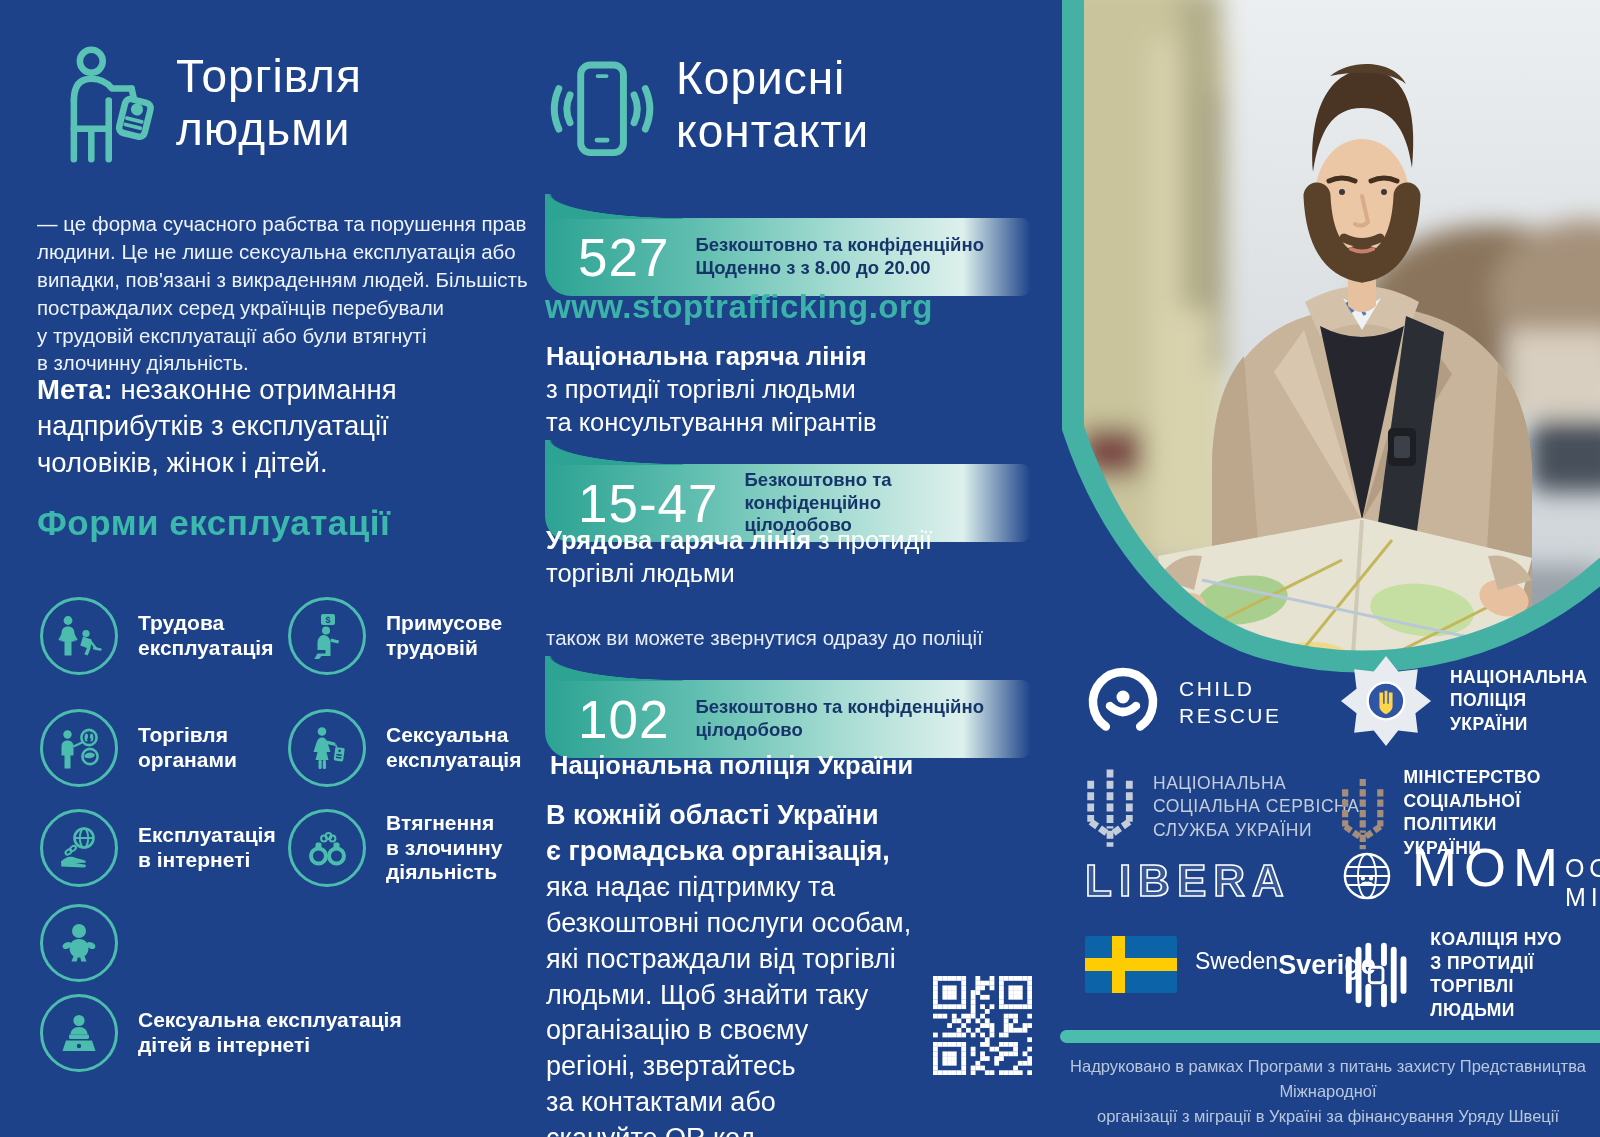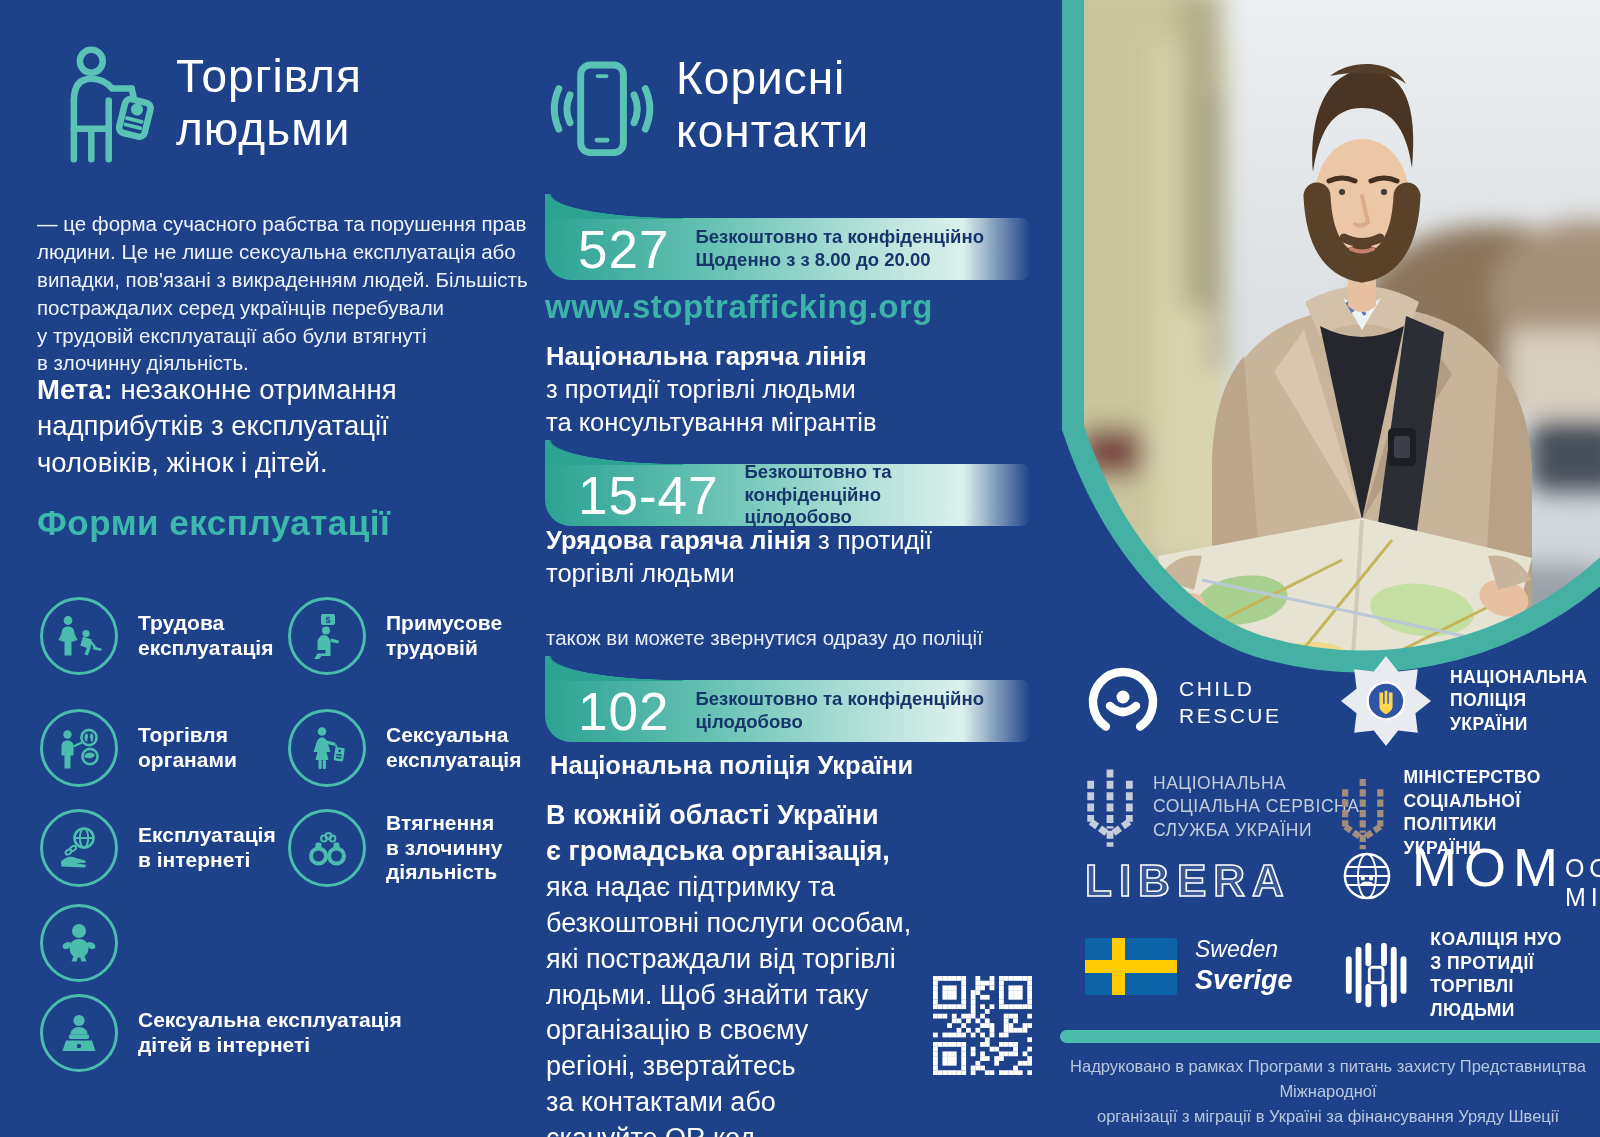--- a/index.html
+++ b/index.html
@@ -13,21 +13,21 @@
   .lp-meta{left:37px;top:372px;font-size:27.5px;line-height:1.32;color:#fff;}
   .lp-meta b{font-weight:bold;}
   .forms-title{left:37px;top:503px;font-size:35px;font-weight:bold;color:#3cb8ac;letter-spacing:0.5px;}
   .form-item{position:absolute;display:flex;align-items:center;gap:20px;}
   .form-circle{flex:0 0 auto;width:72px;height:72px;border:3px solid #4cbcae;border-radius:50%;display:flex;align-items:center;justify-content:center;}
   .form-label{font-size:21px;font-weight:bold;color:#fff;line-height:1.18;}
   .blk{display:block;}
 
   
   .mid-title{left:676px;top:52px;font-size:46px;line-height:1.16;color:#fff;letter-spacing:1px;}
-  .banner{position:absolute;left:545px;width:486px;height:62px;border-radius:2px 10px 10px 26px;
+  .banner{position:absolute;left:545px;width:486px;height:78px;border-radius:2px 10px 10px 26px;
     background:linear-gradient(90deg,#2ca393 0%,#62bfb1 32%,#a9ddd4 62%,#ddf0ec 86%,rgba(221,240,236,0) 100%);
     display:flex;align-items:center;}
   .banner::before{content:"";position:absolute;left:0;top:-24px;width:138px;height:25px;
     background:radial-gradient(138px 25px at 100% 0%,rgba(44,163,147,0) 95%,#2ca393 97%);}
   .b-num{font-size:53px;color:#fff;margin-left:33px;letter-spacing:1px;white-space:nowrap;}
   .b-info{margin-left:26px;font-size:18.5px;line-height:1.22;font-weight:bold;color:#16356b;}
   .website{left:545px;top:288px;font-size:33px;font-weight:bold;color:#3cb3a9;letter-spacing:0.5px;}
   .mid-block{left:546px;font-size:25.5px;line-height:1.3;color:#fff;}
   .mid-note{left:546px;top:626px;font-size:20.5px;color:#e6edf6;}
   .mid-police{left:550px;top:751px;font-size:25.5px;font-weight:bold;color:#fff;}
@@ -37,21 +37,21 @@
   .logo-row{position:absolute;display:flex;align-items:center;gap:18px;}
   .logo-text{color:#fff;font-size:17.5px;font-weight:bold;line-height:1.35;letter-spacing:0.5px;}
   .cr-text{font-size:21px;font-weight:normal;letter-spacing:2.5px;line-height:1.3;color:#fff;}
   .ssu-text{color:#c3cddb;font-weight:normal;}
   .libera{font-size:44px;font-weight:bold;letter-spacing:7px;color:rgba(255,255,255,0.12);
     -webkit-text-stroke:1.6px #ffffff;}
   .iom-col{display:flex;flex-direction:row;}
   .iom-title{font-size:54px;color:#fff;letter-spacing:7px;line-height:1;}
   .iom-sub{font-size:25px;color:#fff;letter-spacing:5px;margin-top:14px;}
   .flag{width:92px;height:57px;background-color:#0c63a8;background-image:linear-gradient(#fecc02,#fecc02),linear-gradient(#fecc02,#fecc02);background-size:13px 100%,100% 13px;background-position:27px 0,0 22px;background-repeat:no-repeat;border-radius:2px;}
-  .sw-col{display:flex;flex-direction:column;color:#fff;font-style:italic;}
+  .sw-col{display:flex;flex-direction:row;color:#fff;}
   .sw-line1{font-size:23px;}
   .sw-line2{font-size:27px;font-weight:bold;margin-top:2px;}
   .divider{left:1060px;top:1030px;width:540px;height:13px;background:#4cbcae;border-radius:8px 0 0 8px;}
   .footer{left:1068px;top:1054px;width:520px;text-align:center;font-size:16.5px;line-height:1.5;color:#b9c7dd;}
 </style>
 </head>
 <body>
 
 <div class="page">
 

